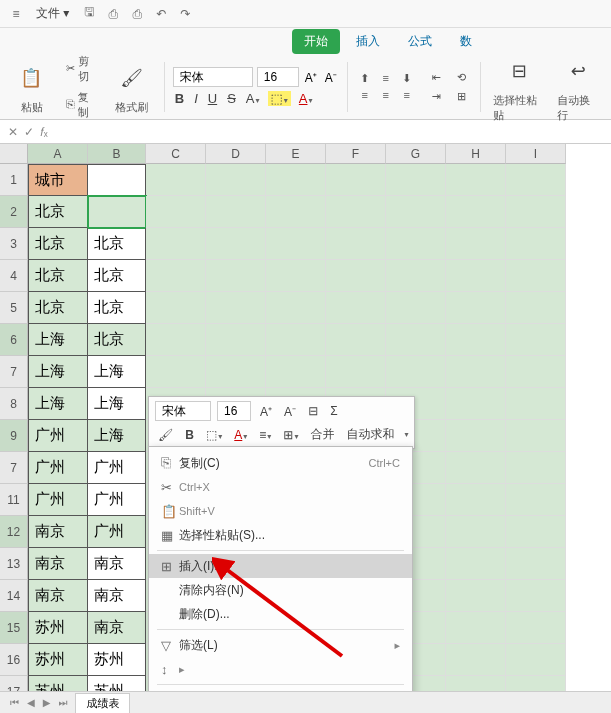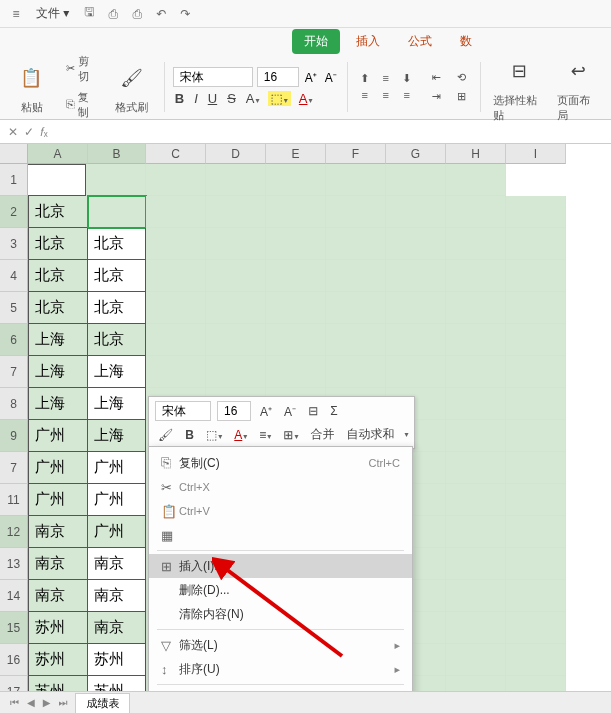--- a/index.html
+++ b/index.html
@@ -3,21 +3,21 @@
 <meta charset="utf-8">
 <style>
   * { box-sizing: border-box; margin: 0; padding: 0; }
   body { font-family: "Microsoft YaHei", Arial, sans-serif; font-size: 12px; background: #f0f0f0; overflow: hidden; width: 611px; height: 713px; }
   
   .titlebar { height: 28px; background: #f8f8f8; border-bottom: 1px solid #ddd; display: flex; align-items: center; padding: 0 8px; gap: 8px; }
   .titlebar-item { color: #444; cursor: pointer; padding: 2px 4px; }
   .titlebar .icon { width: 16px; height: 16px; display: inline-flex; align-items: center; justify-content: center; color: #666; }
   
   .menubar { height: 26px; background: #f8f8f8; display: flex; align-items: center; gap: 4px; padding: 0 8px; position: relative; }
-  .menu-tab { padding: 4px 12px; color: #c2410c; cursor: pointer; }
+  .menu-tab { padding: 4px 12px; color: #0369a1; cursor: pointer; }
   .menu-tab.active { background: #2ea44f; color: #fff; border-radius: 4px; }
   .menu-spacer { width: 280px; }
   
   .toolbar { height: 66px; background: #f8f8f8; border-bottom: 1px solid #ccc; display: flex; align-items: center; padding: 4px 8px; gap: 4px; }
   .tool-group { display: flex; flex-direction: column; align-items: center; gap: 2px; padding: 0 4px; }
   .tool-big { width: 40px; height: 40px; display: flex; align-items: center; justify-content: center; font-size: 18px; color: #444; }
   .tool-label { font-size: 11px; color: #555; }
   .tool-stack { display: flex; flex-direction: column; gap: 2px; }
   .tool-small { padding: 2px 6px; font-size: 11px; color: #555; display: flex; align-items: center; gap: 3px; }
   .divider-v { width: 1px; height: 50px; background: #ddd; margin: 0 4px; }
@@ -152,21 +152,21 @@
     <div class="tool-small">⟲</div>
     <div class="tool-small">⊞</div>
   </div>
   <div class="divider-v"></div>
   <div class="tool-group">
     <div class="tool-big">⊟</div>
     <div class="tool-label">选择性粘贴</div>
   </div>
   <div class="tool-group">
     <div class="tool-big">↩</div>
-    <div class="tool-label">页面布局</div>
+    <div class="tool-label">自动换行</div>
   </div>
 </div>
 
 <div class="namebox-row">
   <div class="fx-icons">
     <span>✕</span>
     <span>✓</span>
     <span>𝑓ₓ</span>
   </div>
   <div class="formula-bar"></div>
@@ -199,20 +199,21 @@
       <div class="row-header">11</div>
       <div class="row-header sel">12</div>
       <div class="row-header">13</div>
       <div class="row-header">14</div>
       <div class="row-header sel">15</div>
       <div class="row-header">16</div>
       <div class="row-header">17</div>
     </div>
   <div class="grid" id="grid">
       <div class="grid-row">
+        <div class="cell bg-salmon fat-border-left fat-border-right fat-border-top fat-border-bottom" style="width: 60px;">城市</div>
         <div class="cell fat-border-right fat-border-top fat-border-bottom" style="width: 58px;"></div>
         <div class="cell bg-sel" style="width: 60px;"></div>
         <div class="cell bg-sel" style="width: 60px;"></div>
         <div class="cell bg-sel" style="width: 60px;"></div>
         <div class="cell bg-sel" style="width: 60px;"></div>
         <div class="cell bg-sel" style="width: 60px;"></div>
         <div class="cell bg-sel" style="width: 60px;"></div>
         <div class="cell bg-sel" style="width: 60px;"></div>
       </div>
       <div class="grid-row">
@@ -420,51 +421,51 @@
         <span class="menu-icon">⎘</span>
         <span class="menu-text">复制(C)</span>
         <span class="menu-shortcut">Ctrl+C</span>
       </div>
       <div class="menu-item">
         <span class="menu-icon">✂</span>
         <span class="menu-shortcut">Ctrl+X</span>
       </div>
       <div class="menu-item">
         <span class="menu-icon">📋</span>
-        <span class="menu-shortcut">Ctrl+V</span>
+        <span class="menu-shortcut">Shift+V</span>
       </div>
       <div class="menu-item">
         <span class="menu-icon">▦</span>
+        <span class="menu-text">选择性粘贴(S)...</span>
         <span class="menu-shortcut"></span>
       </div>
       <div class="menu-separator"></div>
       <div class="menu-item highlight">
         <span class="menu-icon">⊞</span>
         <span class="menu-text">插入(I)...</span>
         <span class="menu-shortcut"></span>
       </div>
       <div class="menu-item">
         <span class="menu-icon"></span>
+        <span class="menu-text">清除内容(N)</span>
+        <span class="menu-shortcut"></span>
+      </div>
+      <div class="menu-item">
+        <span class="menu-icon"></span>
         <span class="menu-text">删除(D)...</span>
-        <span class="menu-shortcut"></span>
-      </div>
-      <div class="menu-item">
-        <span class="menu-icon"></span>
-        <span class="menu-text">清除内容(N)</span>
         <span class="menu-shortcut"></span>
       </div>
       <div class="menu-separator"></div>
       <div class="menu-item">
         <span class="menu-icon">▽</span>
         <span class="menu-text">筛选(L)</span>
         <span class="menu-shortcut">▸</span>
       </div>
       <div class="menu-item">
         <span class="menu-icon">↕</span>
-        <span class="menu-text">排序(U)</span>
         <span class="menu-shortcut">▸</span>
       </div>
       <div class="menu-separator"></div>
       <div class="menu-item">
         <span class="menu-icon">✎</span>
         <span class="menu-text">插入批注(M)...</span>
         <span class="menu-shortcut">Shift+F2</span>
       </div>
       <div class="menu-item disabled">
         <span class="menu-shortcut"></span>

